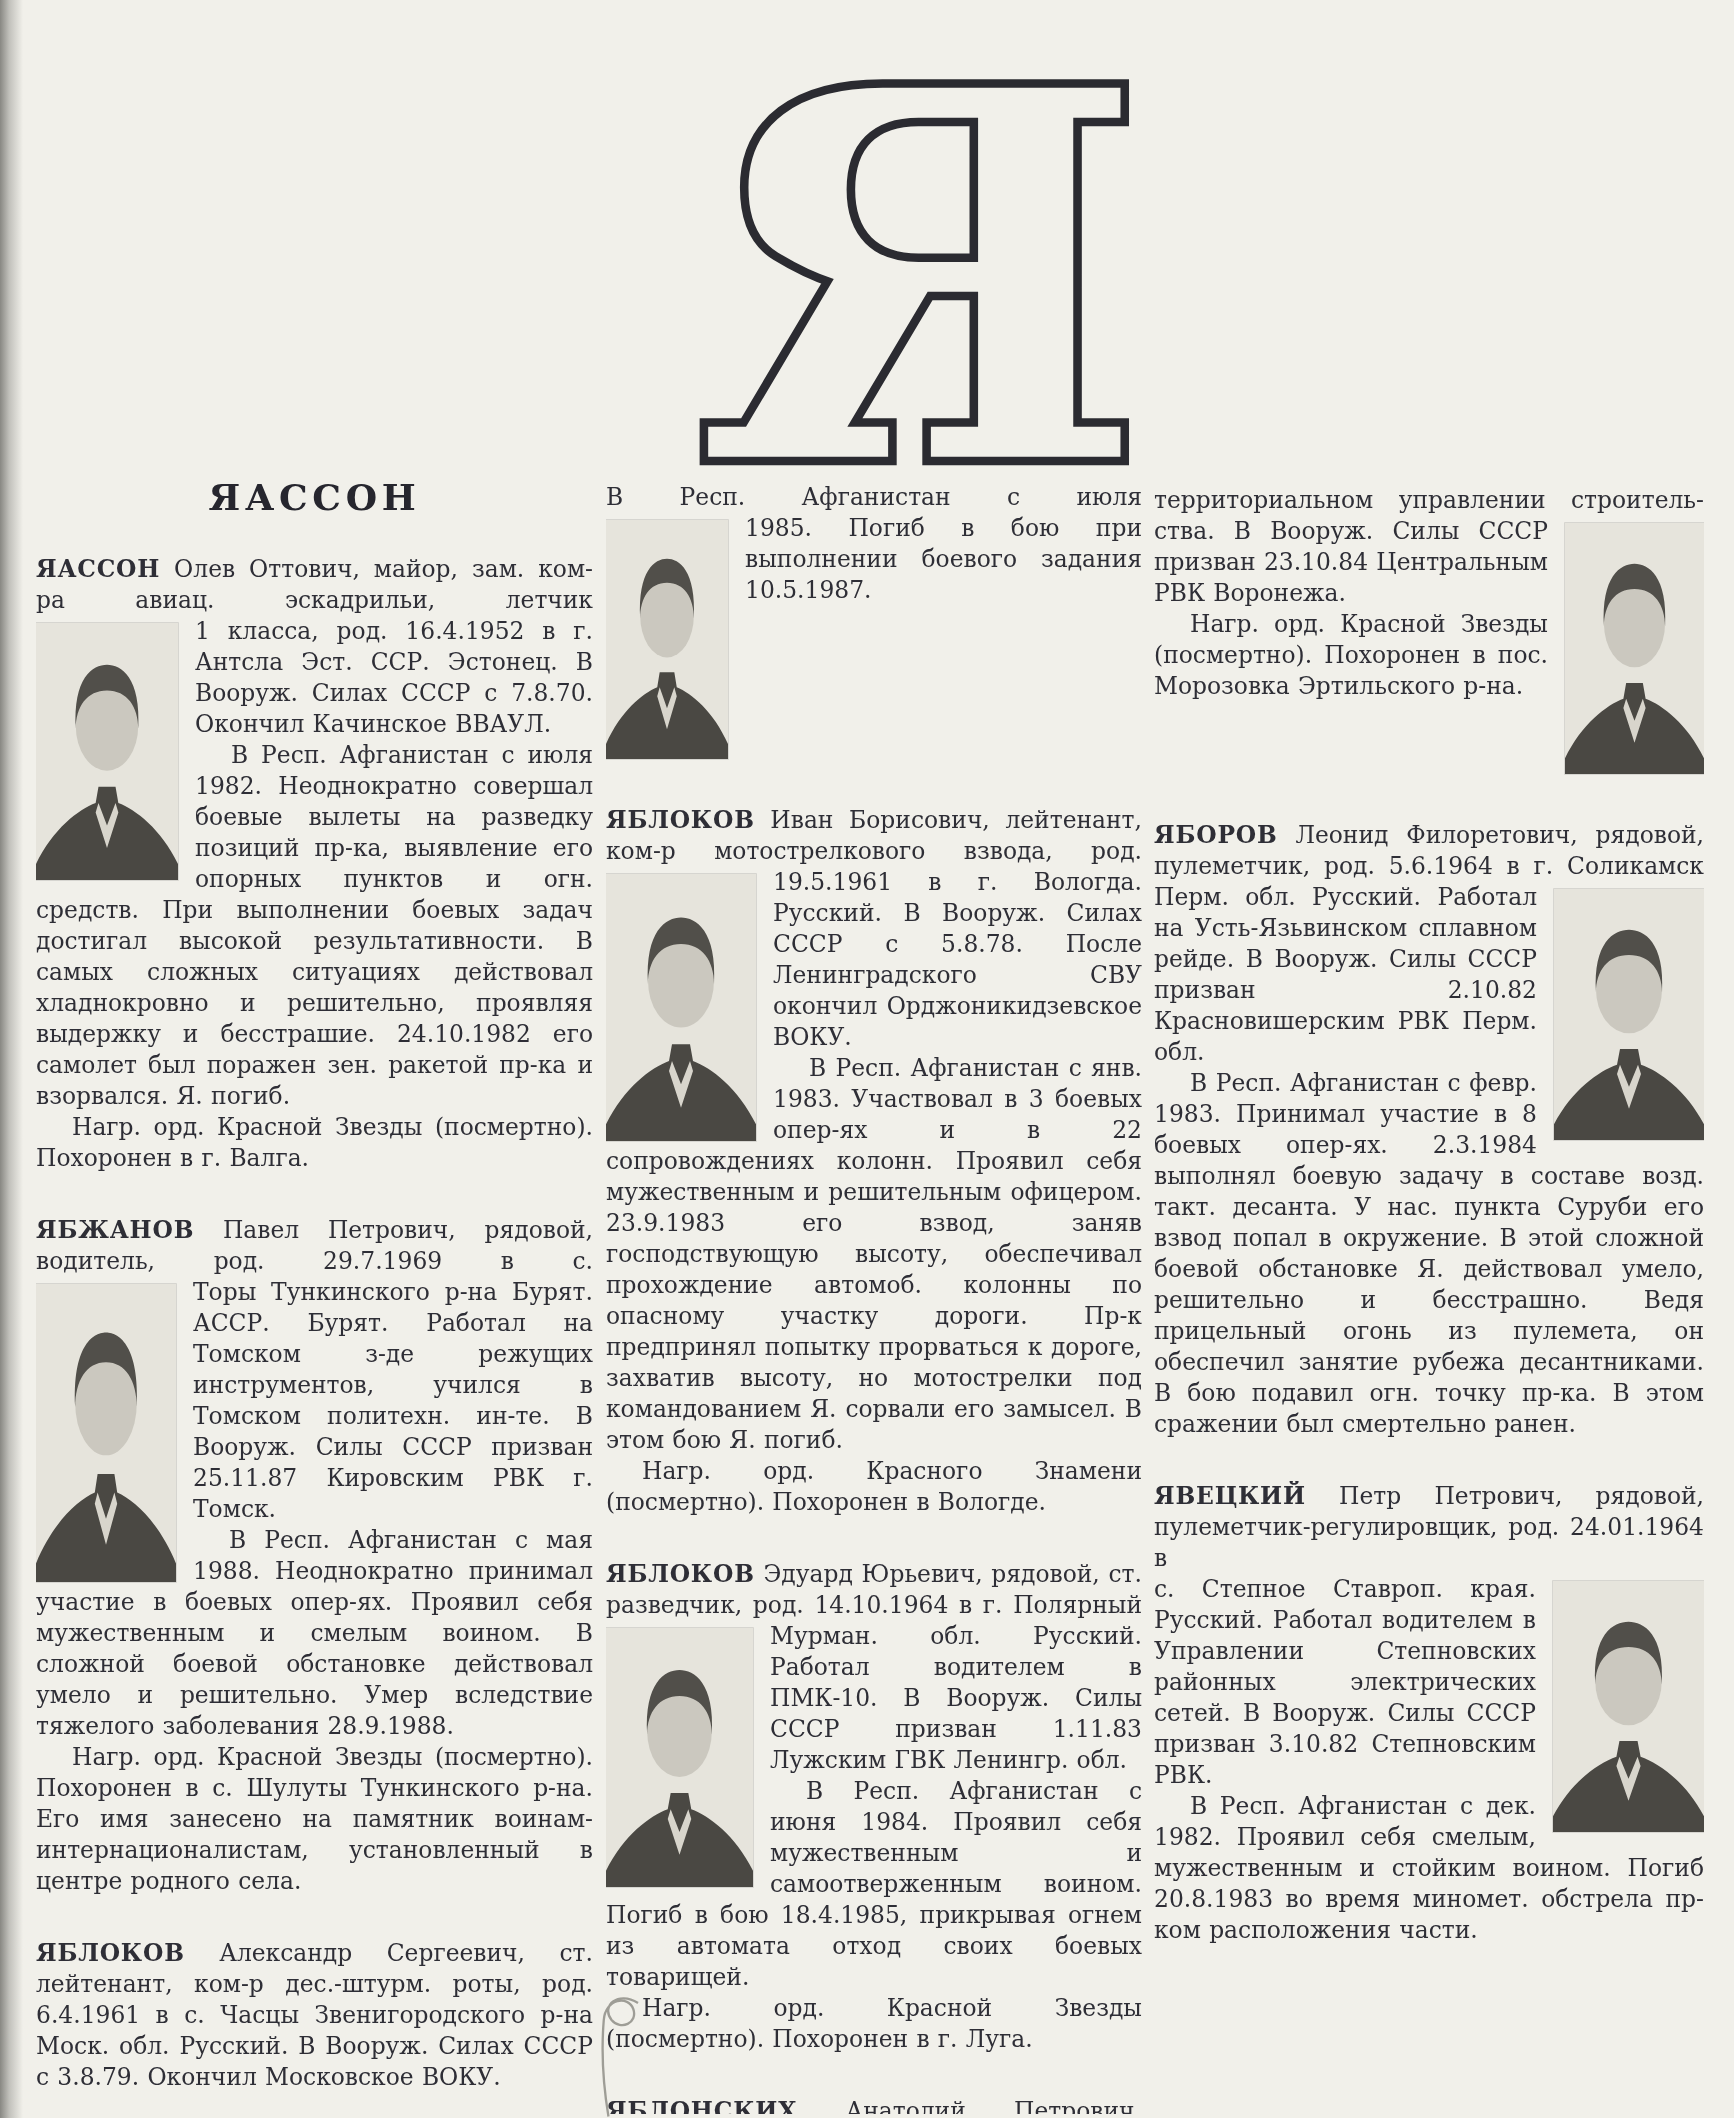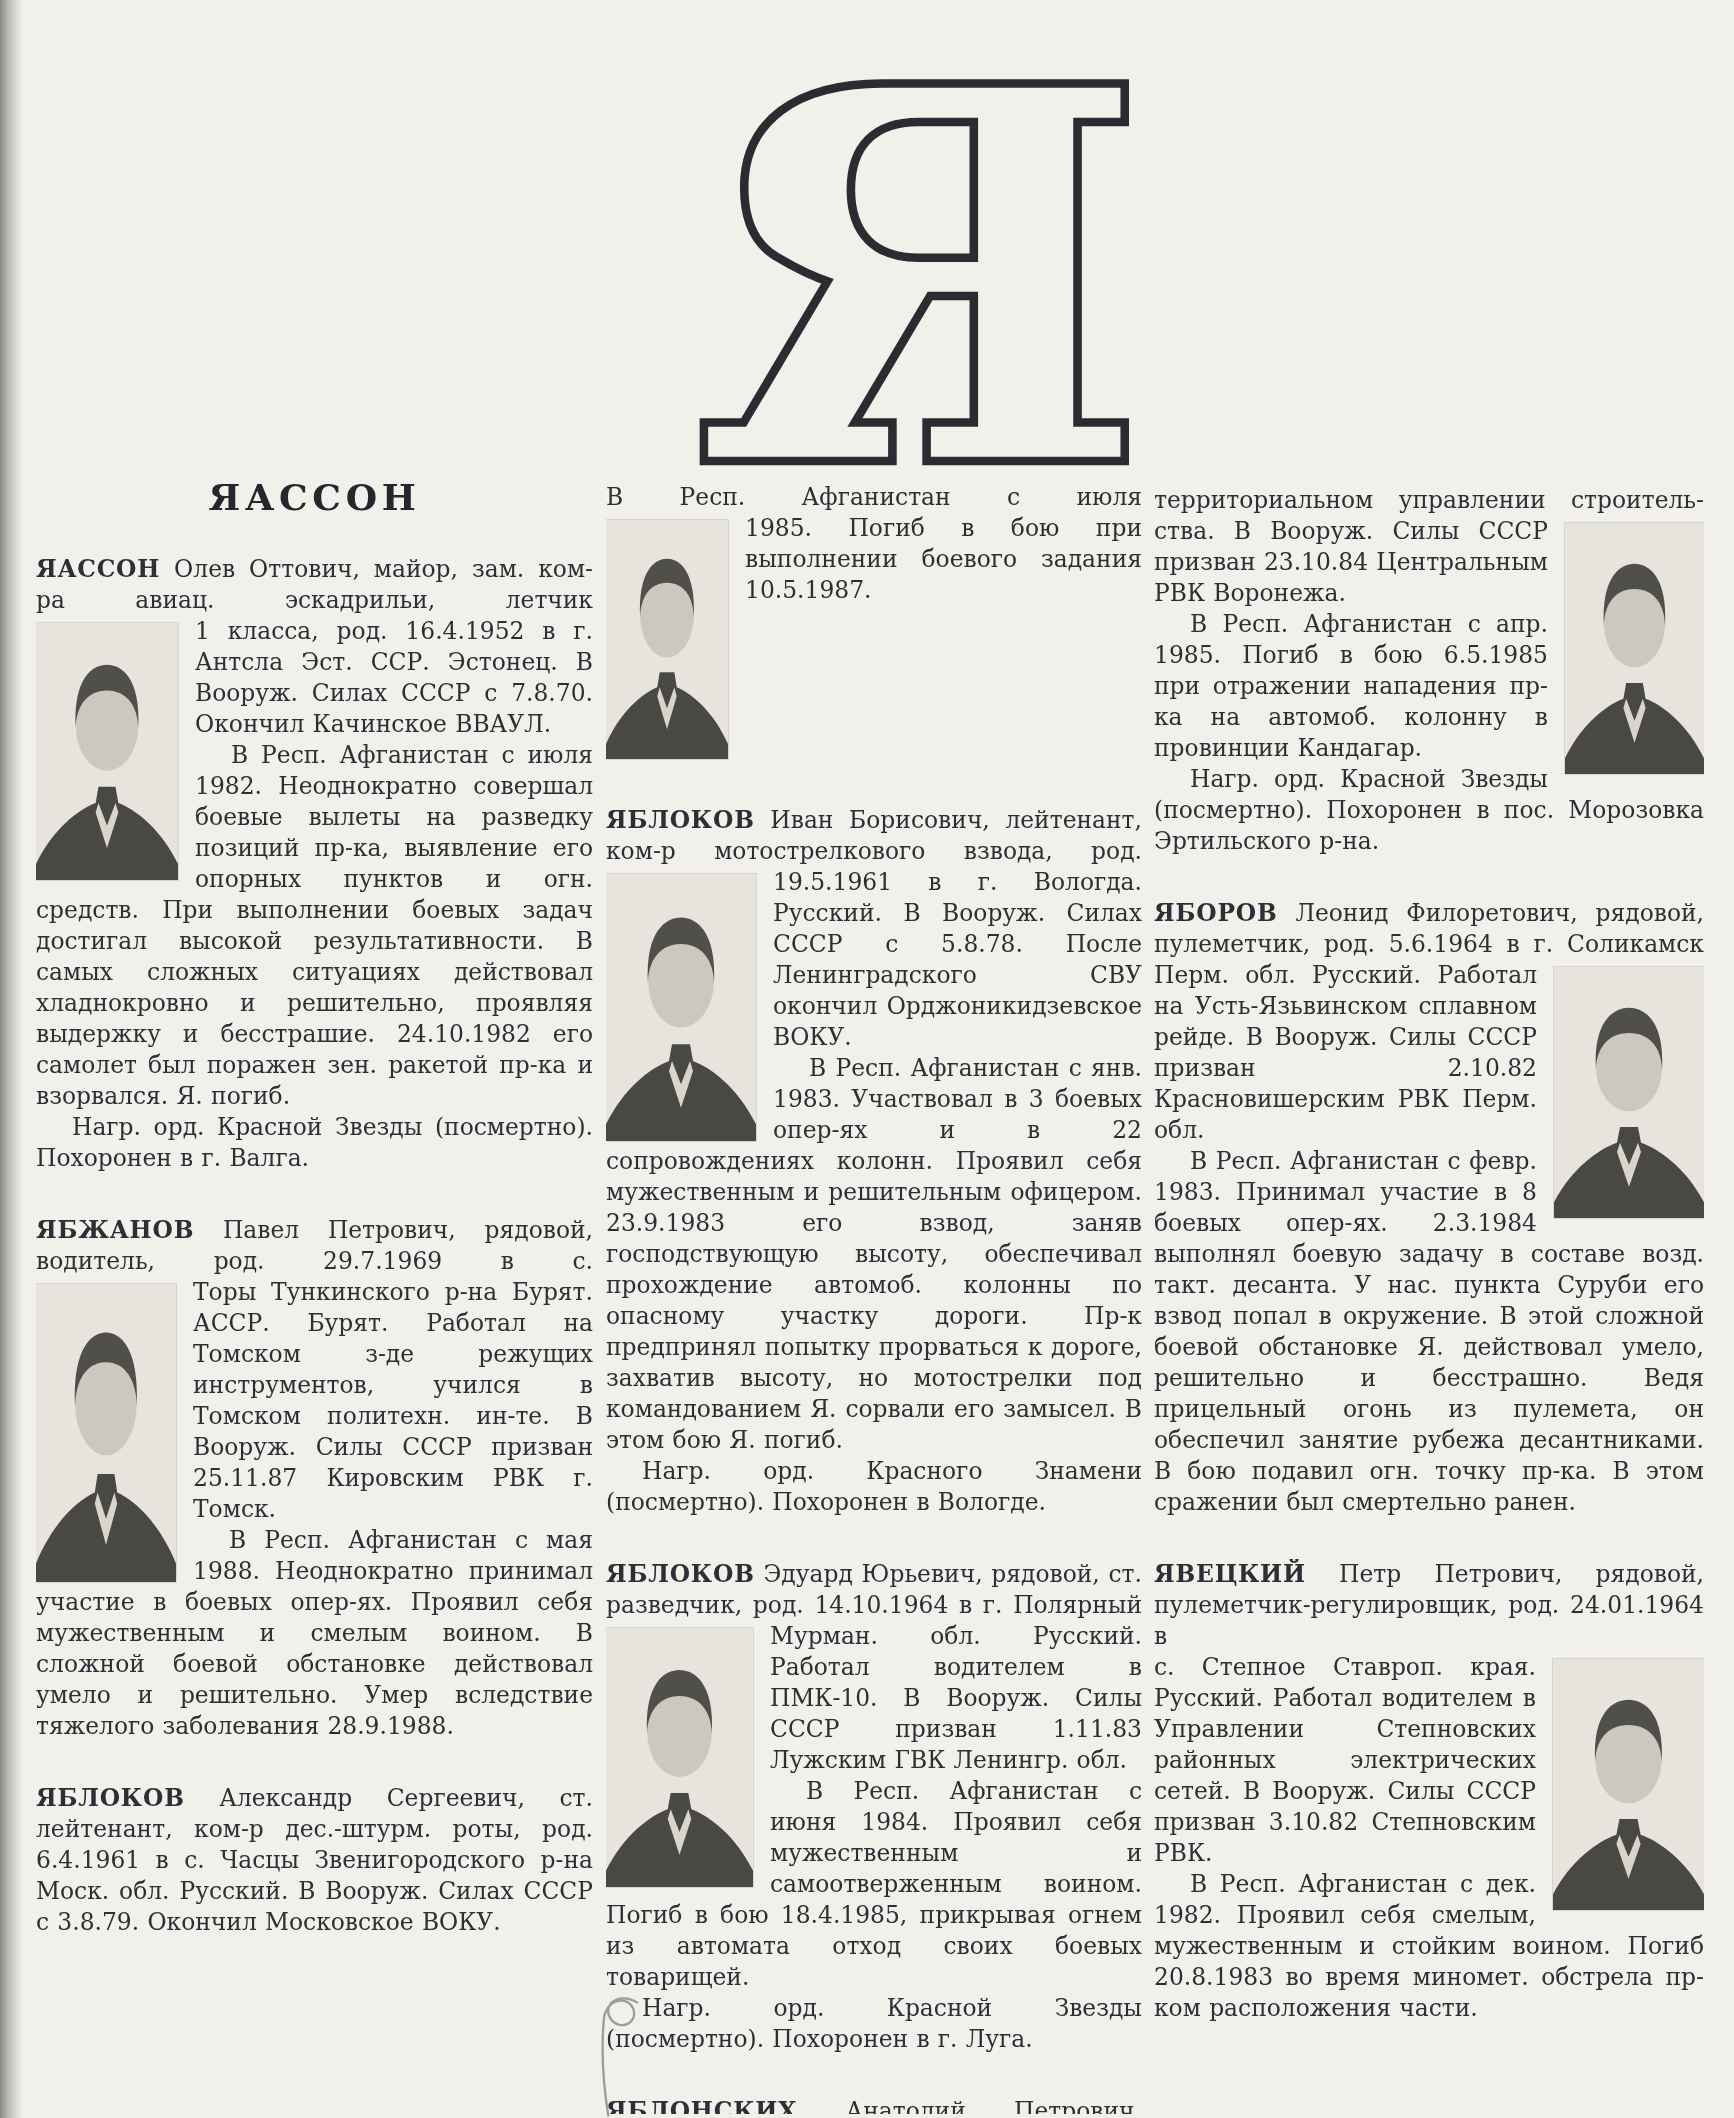--- a/index.html
+++ b/index.html
@@ -80,20 +80,21 @@
         <svg class="bust" viewBox="0 0 100 160" preserveAspectRatio="none">
             <rect width="100" height="160" fill="#e6e4dc"></rect>
             <ellipse cx="50" cy="64" rx="22" ry="28" fill="#cbc8bf"></ellipse>
             <path d="M28 66 C26 34 40 26 50 26 C60 26 74 34 72 66 C72 52 64 42 50 42 C36 42 28 52 28 66 Z" fill="#514f4a"></path>
             <path d="M0 160 L0 150 C12 128 30 116 42 112 L44 102 L56 102 L58 112 C70 116 88 128 100 150 L100 160 Z" fill="#4a4843"></path>
             <path d="M44 112 L50 126 L56 112 L58 118 L50 140 L42 118 Z" fill="#d8d5cc"></path>
           </svg>
       </div>
       <p>Торы Тункинского р-на Бурят. АССР. Бурят. Работал на Томском з-де режущих инструментов, учился в Томском политехн. ин-те. В Вооруж. Силы СССР призван 25.11.87 Кировским РВК г. Томск.</p>
       <p class="ind">В Респ. Афганистан с мая 1988. Неоднократно принимал участие в боевых опер-ях. Проявил себя мужественным и смелым воином. В сложной боевой обстановке действовал умело и решительно. Умер вследствие тяжелого заболевания 28.9.1988.</p>
+      <p class="ind">Нагр. орд. Красной Звезды (посмертно). Похоронен в с. Шулуты Тункинского р-на. Его имя занесено на памятник воинам-интернационалистам, установленный в центре родного села.</p>
     </section>
 
     <section class="entry">
       <p><b class="surname">ЯБЛОКОВ</b> <span>Александр Сергеевич, ст. лейтенант, ком-р дес.-штурм. роты, род. 6.4.1961 в с. Часцы Звенигородского р-на Моск. обл. Русский. В Вооруж. Силах СССР с 3.8.79. Окончил Московское ВОКУ.</span></p>
     </section>
   </div>
 
   <div class="col" id="col-mid">
 
     <section class="entry first">
@@ -154,21 +155,20 @@
       <div class="photo float-r" style="width:139px;height:251px">
         <svg class="bust" viewBox="0 0 100 160" preserveAspectRatio="none">
             <rect width="100" height="160" fill="#e6e4dc"></rect>
             <ellipse cx="50" cy="64" rx="22" ry="28" fill="#cbc8bf"></ellipse>
             <path d="M28 66 C26 34 40 26 50 26 C60 26 74 34 72 66 C72 52 64 42 50 42 C36 42 28 52 28 66 Z" fill="#514f4a"></path>
             <path d="M0 160 L0 150 C12 128 30 116 42 112 L44 102 L56 102 L58 112 C70 116 88 128 100 150 L100 160 Z" fill="#4a4843"></path>
             <path d="M44 112 L50 126 L56 112 L58 118 L50 140 L42 118 Z" fill="#d8d5cc"></path>
           </svg>
       </div>
       <p>ства. В Вооруж. Силы СССР призван 23.10.84 Центральным РВК Воронежа.</p>
-      <p class="ind">В Респ. Афганистан с апр. 1985. Погиб в бою 6.5.1985 при отражении нападения пр-ка на автомоб. колонну в провинции Кандагар.</p>
       <p class="ind">Нагр. орд. Красной Звезды (посмертно). Похоронен в пос. Морозовка Эртильского р-на.</p>
     </section>
 
     <section class="entry">
       <p class="lead"><b class="surname">ЯБОРОВ</b> <span>Леонид Филоретович, рядовой, пулеметчик, род. 5.6.1964 в г. Соликамск</span></p>
       <div class="photo float-r" style="width:150px;height:251px">
         <svg class="bust" viewBox="0 0 100 160" preserveAspectRatio="none">
             <rect width="100" height="160" fill="#e6e4dc"></rect>
             <ellipse cx="50" cy="64" rx="22" ry="28" fill="#cbc8bf"></ellipse>
             <path d="M28 66 C26 34 40 26 50 26 C60 26 74 34 72 66 C72 52 64 42 50 42 C36 42 28 52 28 66 Z" fill="#514f4a"></path>

